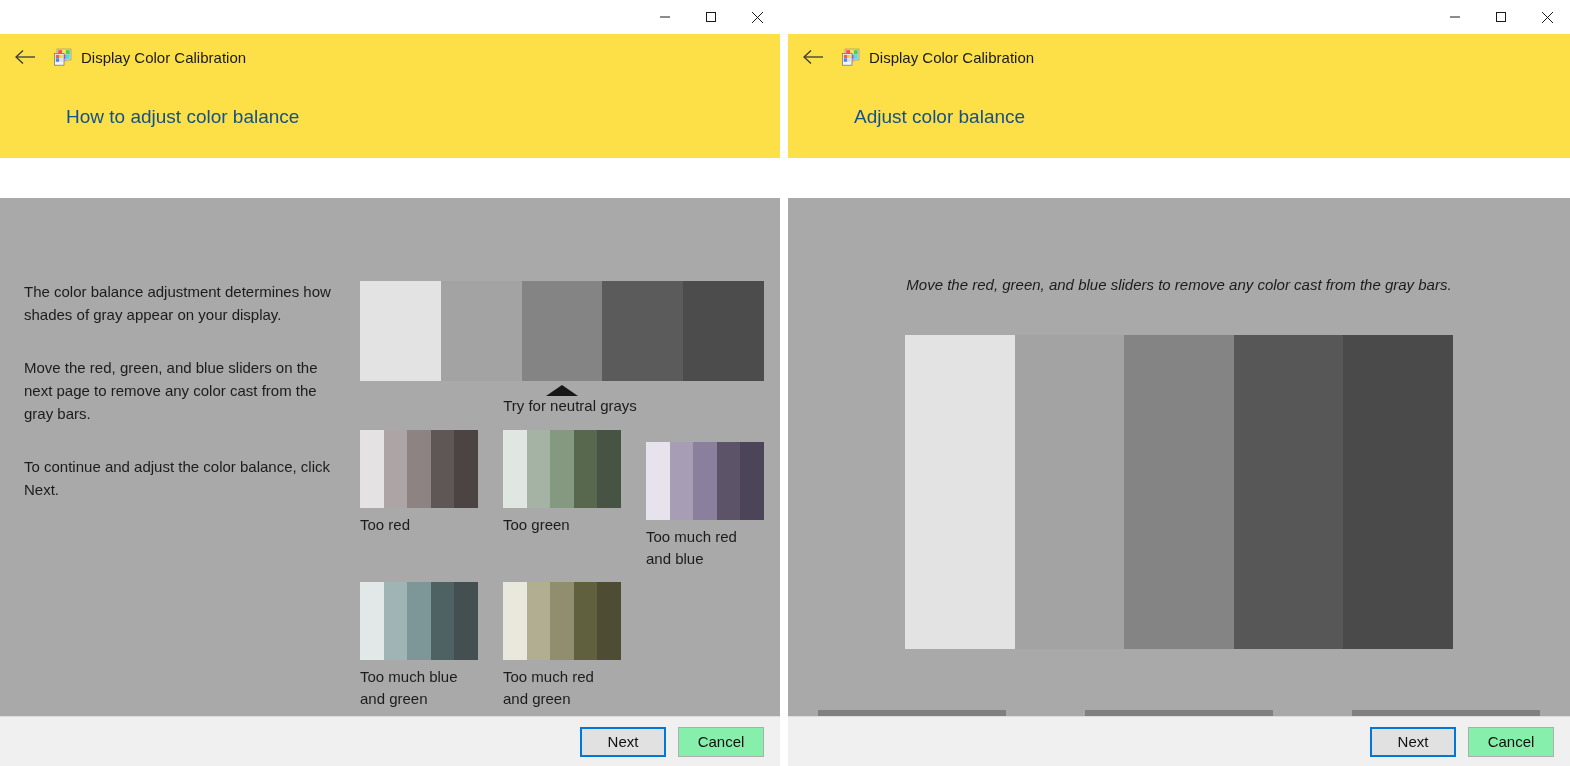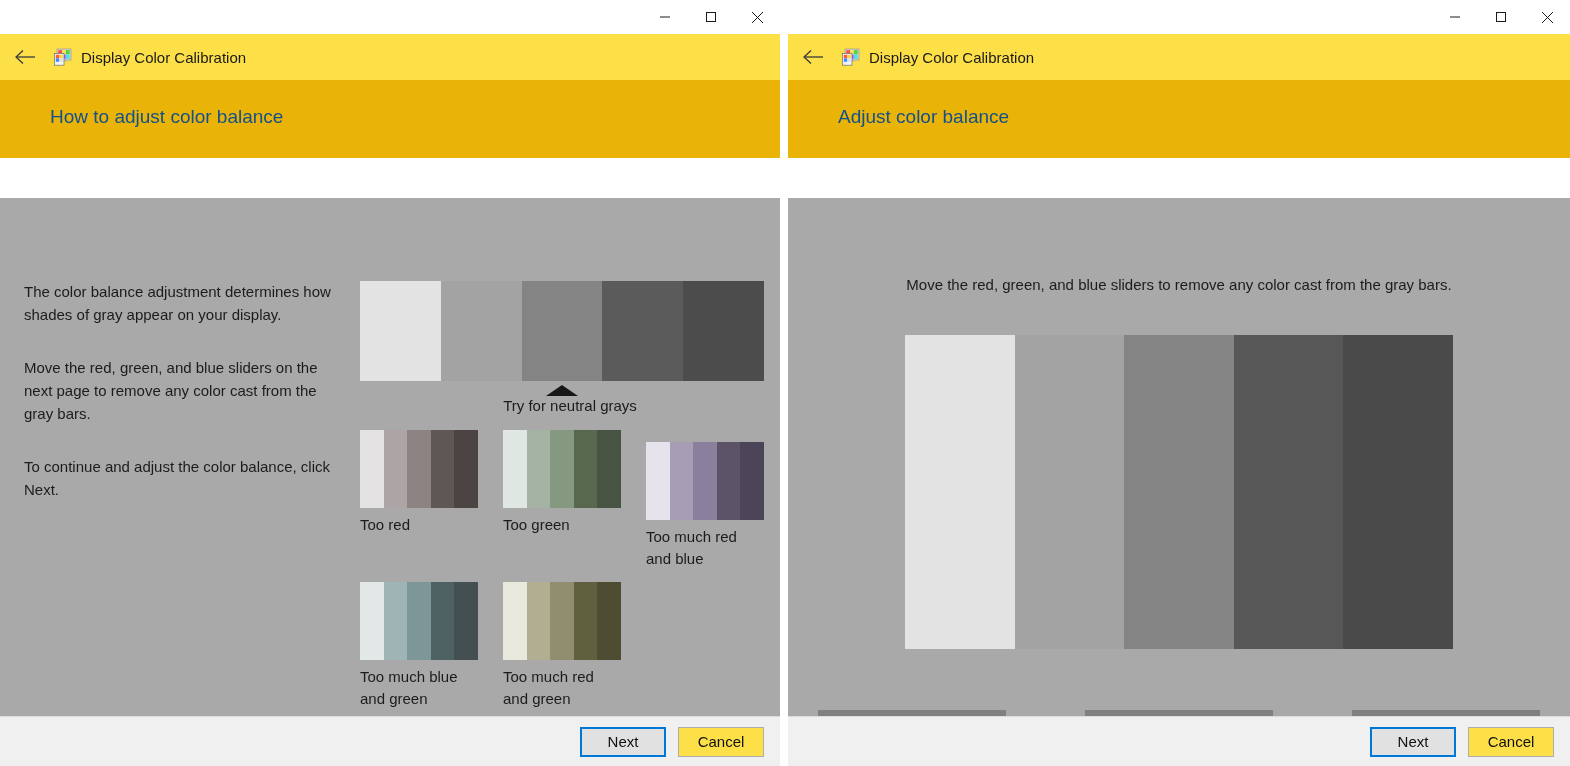--- a/index.html
+++ b/index.html
@@ -46,38 +46,38 @@
     display: flex; align-items: center; justify-content: center;
     color: #444; font-size: 19px; line-height: 1;
   }
   .app-icon { width: 18px; height: 18px; margin-left: 14px; position: relative; display:block; }
   .app-title {
     margin-left: 9px; font-size: 15px; color: #1a1a1a;
     font-family: "Liberation Sans", sans-serif;
   }
 
   
-  .heading-zone { flex: 0 0 78px; background: #eab308; padding-left: 50px; padding-top: 26px; }
+  .heading-zone { flex: 0 0 78px; background: #fde047; padding-left: 66px; padding-top: 26px; }
   .page-title { font-size: 19px; color: #14518a; font-weight: normal; }
 
   
   .content {
     flex: 1 1 auto; background: #a9a9a9; position: relative; overflow: hidden; margin-top: 40px;
   }
 
   
   .footer {
     flex: 0 0 50px; background: #f0f0f0;
     display: flex; align-items: center; justify-content: flex-end;
     padding-right: 16px; gap: 12px;
     border-top: 1px solid #dcdcdc;
   }
   .btn {
     min-width: 86px; height: 30px; padding: 0 12px;
-    background: #fde047; border: 1px solid #adadad;
+    background: #86efac; border: 1px solid #adadad;
     font-size: 15px; color: #101010; line-height: 28px; text-align: center;
     font-family: "Liberation Sans", sans-serif;
   }
   .btn.primary { border: 2px solid #0078d7; background: #e1e1e1; line-height: 26px; }
 
   
   .left-body { position: absolute; inset: 0; }
   .lp-text {
     position: absolute; left: 24px; top: 82px; width: 320px;
     font-size: 15px; color: #1c1c1c; line-height: 23px;
@@ -115,21 +115,21 @@
   }
   .swatch-cell { width: 118px; }
   .swatch-cell.row2 { margin-top: 12px; }
   .swatch-bars { width: 118px; height: 78px; display: flex; }
   .swatch-bars .b { flex: 1 1 0; height: 100%; }
   .swatch-label {
     margin-top: 6px; font-size: 15px; color: #1c1c1c; line-height: 22px;
   }
 
   
-  .right-body { position: absolute; inset: 0; }
+  .right-body { position: absolute; inset: 0; font-style: italic; }
   .rp-instruction {
     position: absolute; left: 0; right: 0; top: 78px;
     text-align: center; font-size: 15px; color: #1c1c1c;
   }
   .big-strip {
     position: absolute; left: 117px; top: 137px;
     width: 548px; height: 314px; display: flex;
   }
   .big-strip .seg { flex: 1 1 0; height: 100%; }
 

